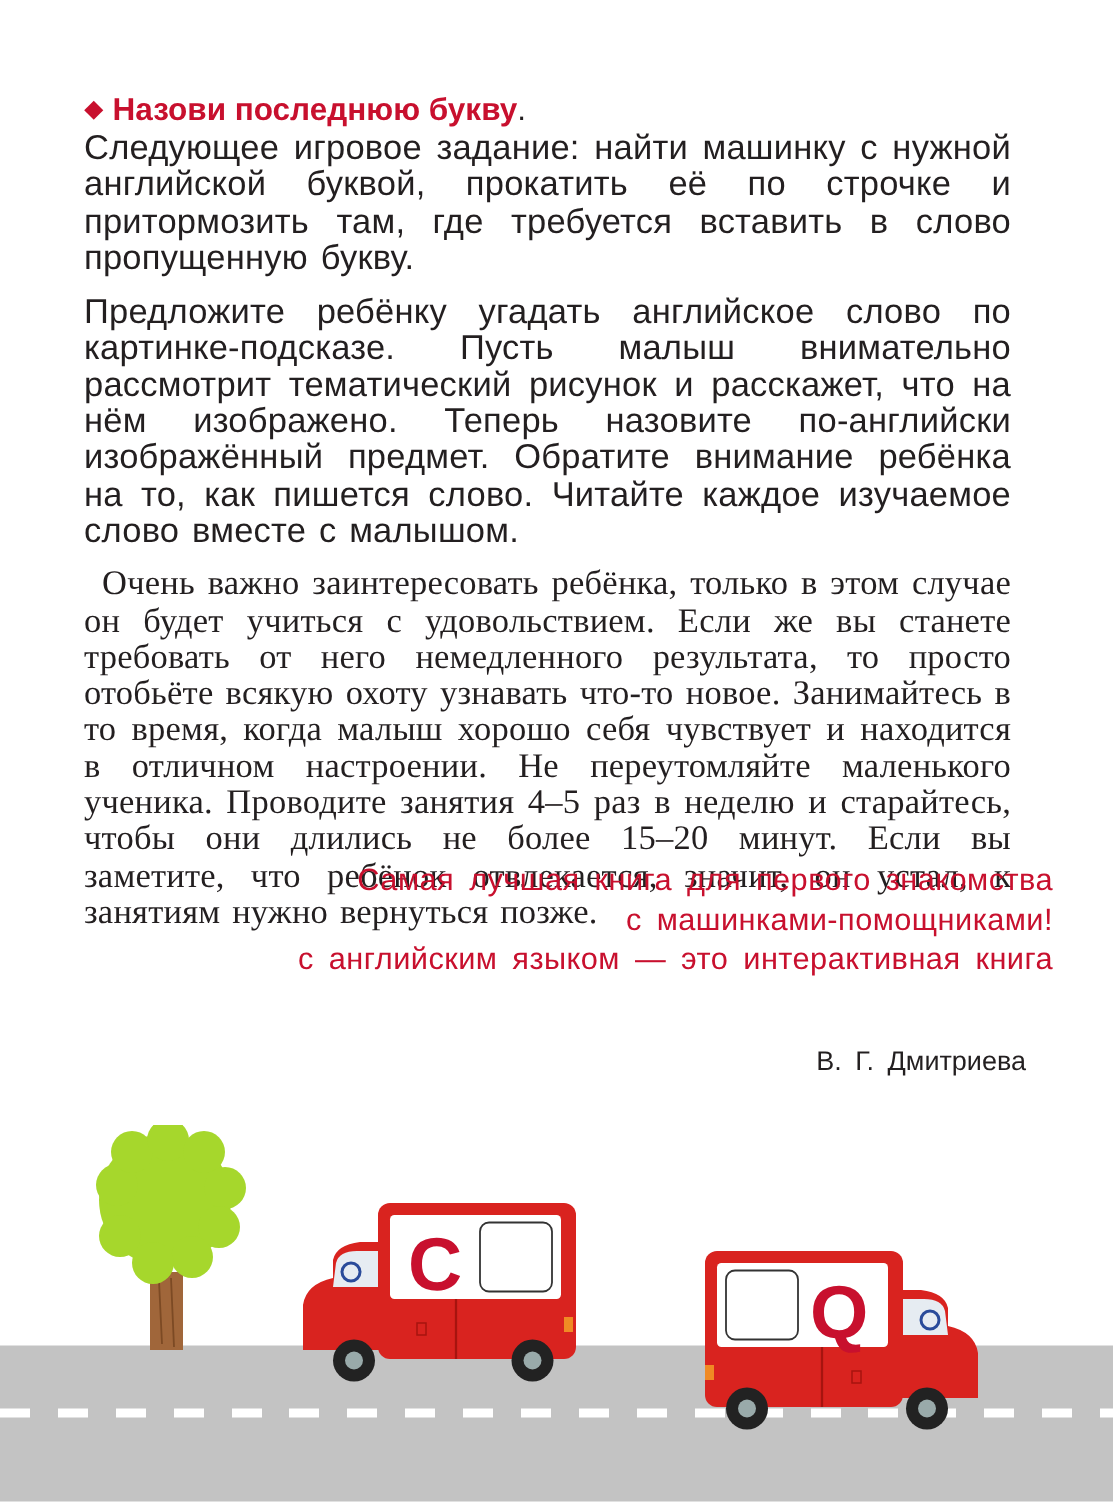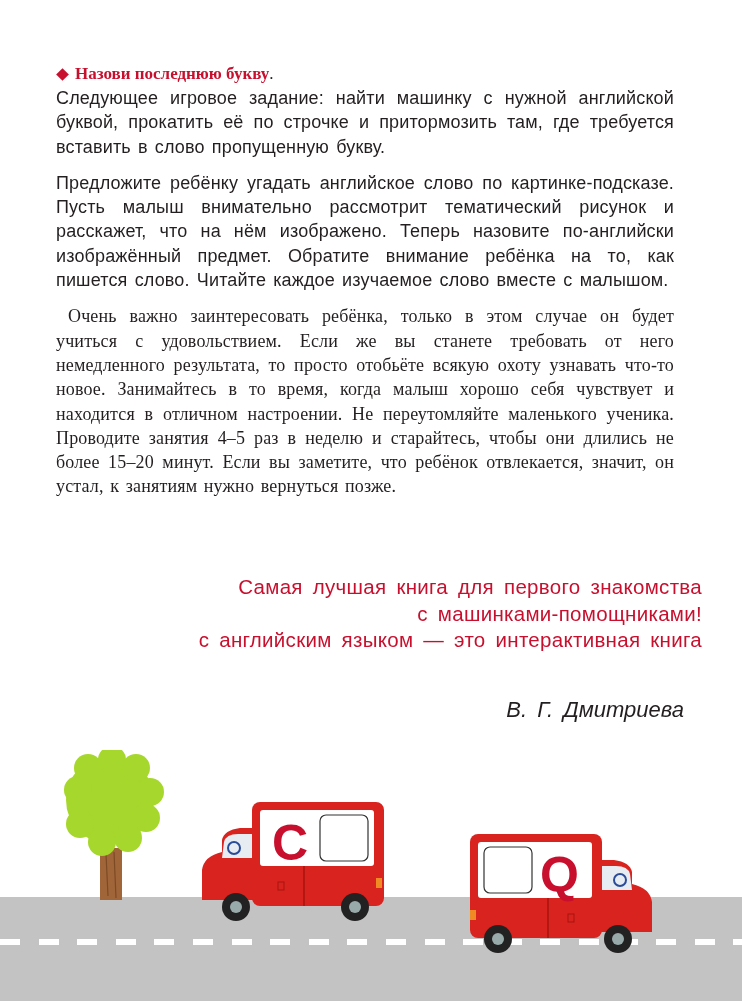--- a/index.html
+++ b/index.html
@@ -1,27 +1,27 @@
 <!DOCTYPE html>
 <html><head>
 <meta charset="utf-8">
 <style>
   html, body { margin:0; padding:0; }
   body { width:742px; height:1001px; background:#ffffff; position:relative; overflow:hidden;
          font-family:"Liberation Sans", sans-serif; color:#231f20; }
   .page { position:absolute; left:56px; top:62px; width:618px; }
-  .heading { font-weight:bold; color:#c8102e; font-size:17px; line-height:24px; margin:0;font-family:Liberation Serif, serif; }
+  .heading { font-weight:bold; color:#c8102e; font-size:21px; line-height:24px; margin:0; }
   .heading .diamond { display:inline-block; width:9px; height:9px; background:#c8102e; transform:rotate(45deg); margin:0 8px 2px 2px; vertical-align:middle; }
   .heading .dot { color:#231f20; font-weight:normal; }
-  .para { font-size:18px; line-height:24.3px; text-align:justify; margin:0; letter-spacing:0.15px; word-spacing:2px; }
+  .para { font-size:23px; line-height:24.3px; text-align:justify; margin:0; letter-spacing:0.15px; word-spacing:2px; }
   .gap1 { height:12px; }
   .gap2 { height:12px; }
   .indent { text-indent:12px;font-family:Liberation Serif, serif; }
   .slogan { position:absolute; left:40px; top:574px; width:662px; text-align:right; color:#c8102e; font-weight:normal; font-size:20.5px; line-height:26.5px; word-spacing:4px; letter-spacing:0.3px; }
-  .author { position:absolute; right:58px; top:697px; font-style:italic; font-size:22px; word-spacing:4px; color:#231f20; }
+  .author { position:absolute; right:58px; top:697px; font-size:18px; word-spacing:4px; color:#231f20; }
   .road { position:absolute; left:0; top:897px; width:742px; height:104px; background:#c3c3c3; }
   .lane { position:absolute; left:0; top:939px; width:742px; height:6px;
           background:repeating-linear-gradient(to right, #ffffff 0 20px, transparent 20px 38.6px); }
   .tree { position:absolute; left:58px; top:750px; }
   .truck { position:absolute; }
   .letter { font-weight:bold; fill:#c8102e; font-family:"Liberation Sans", sans-serif; }
 </style>
 </head>
 <body>
 

